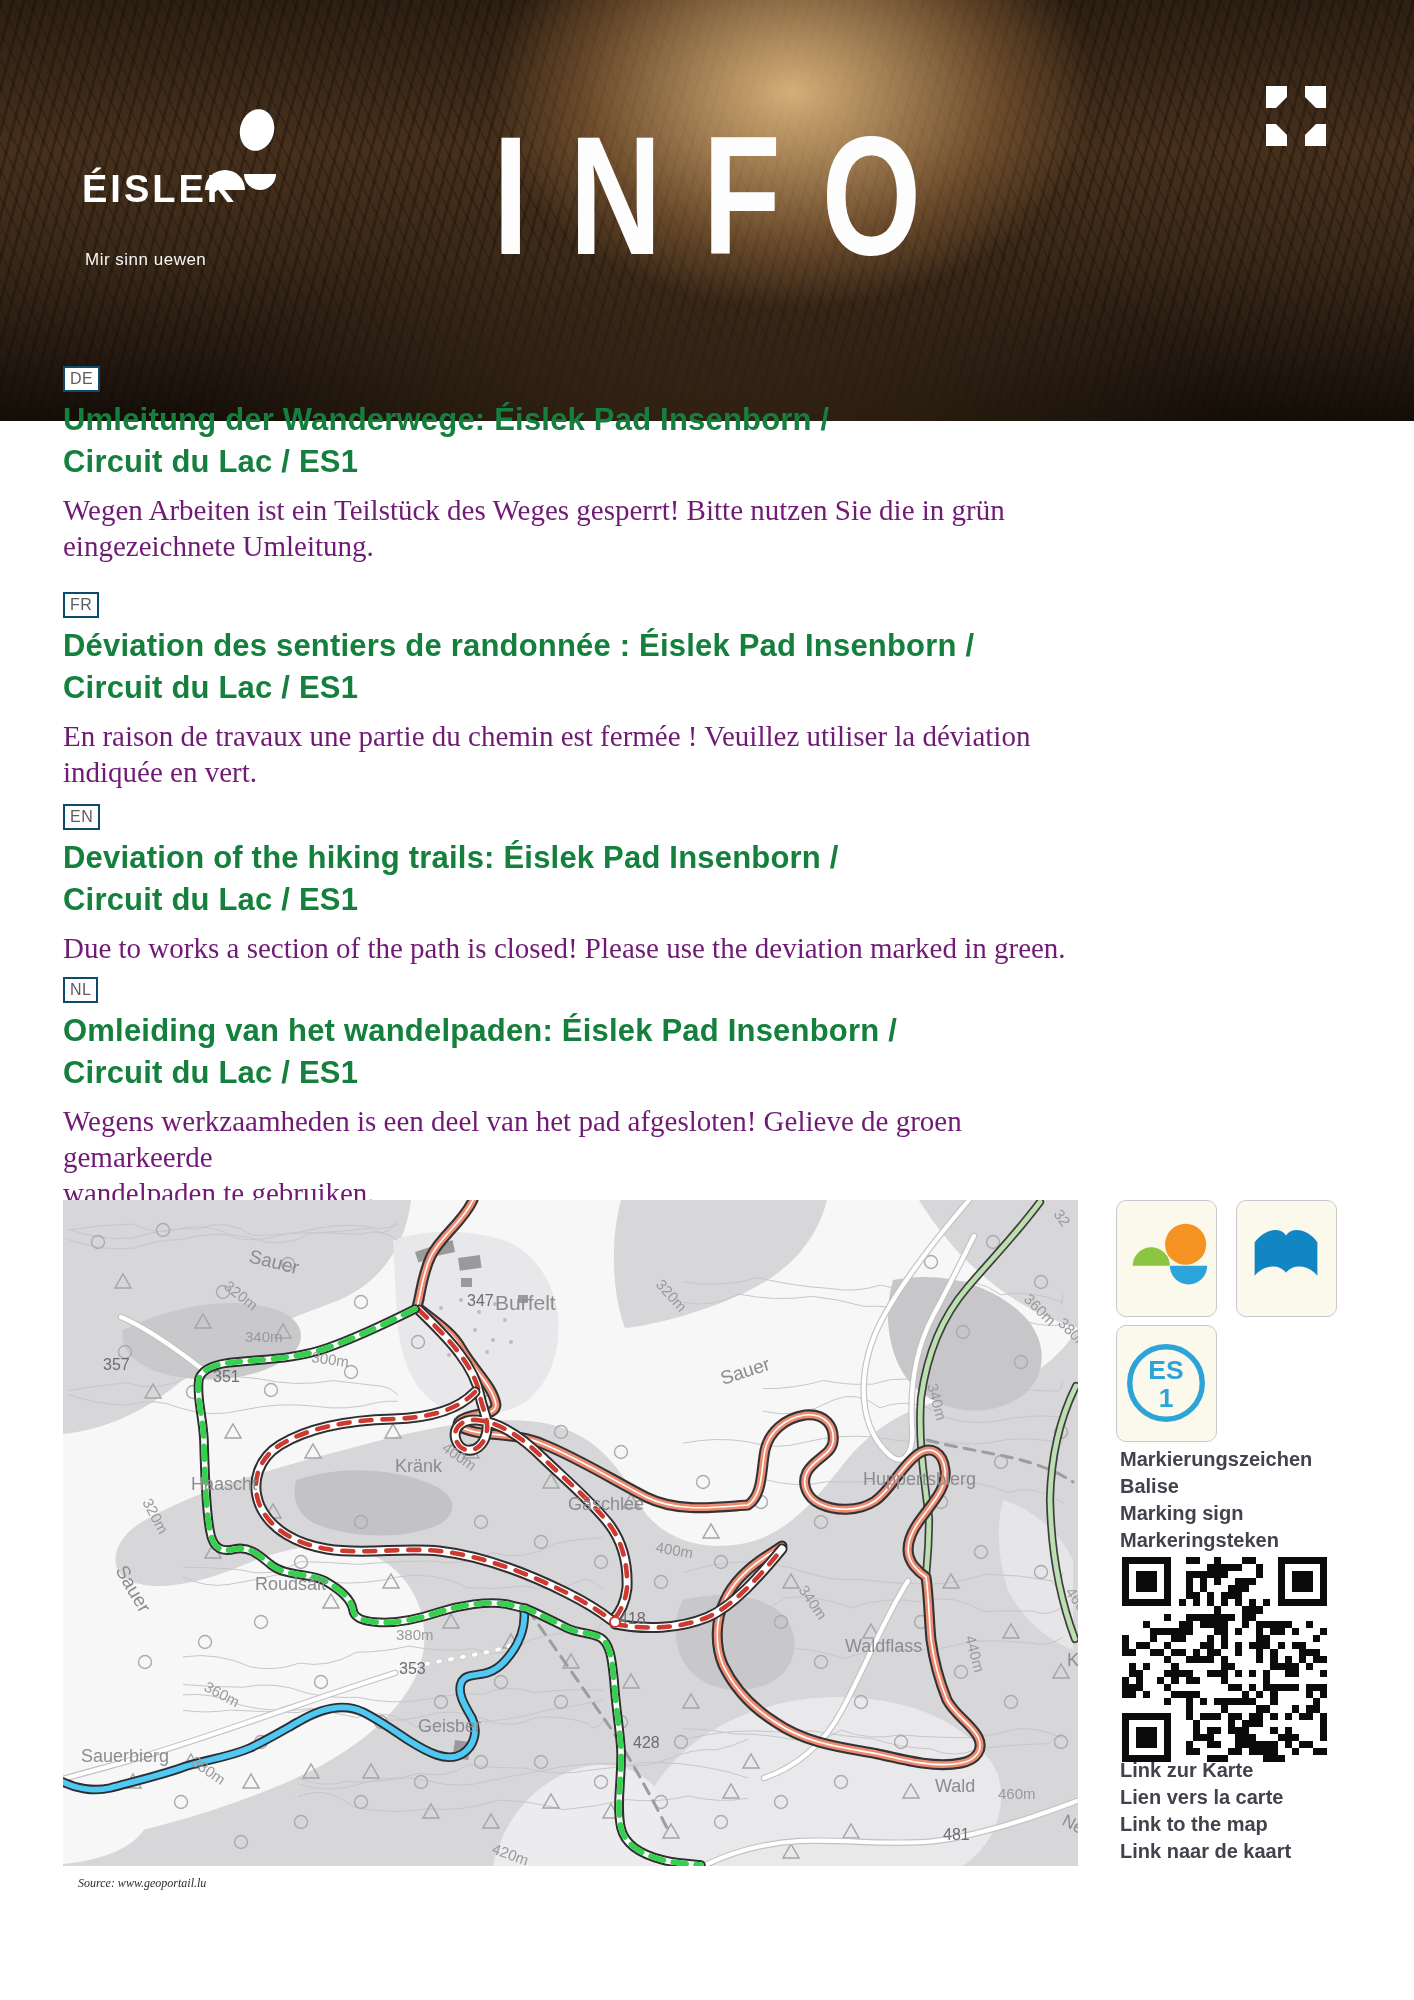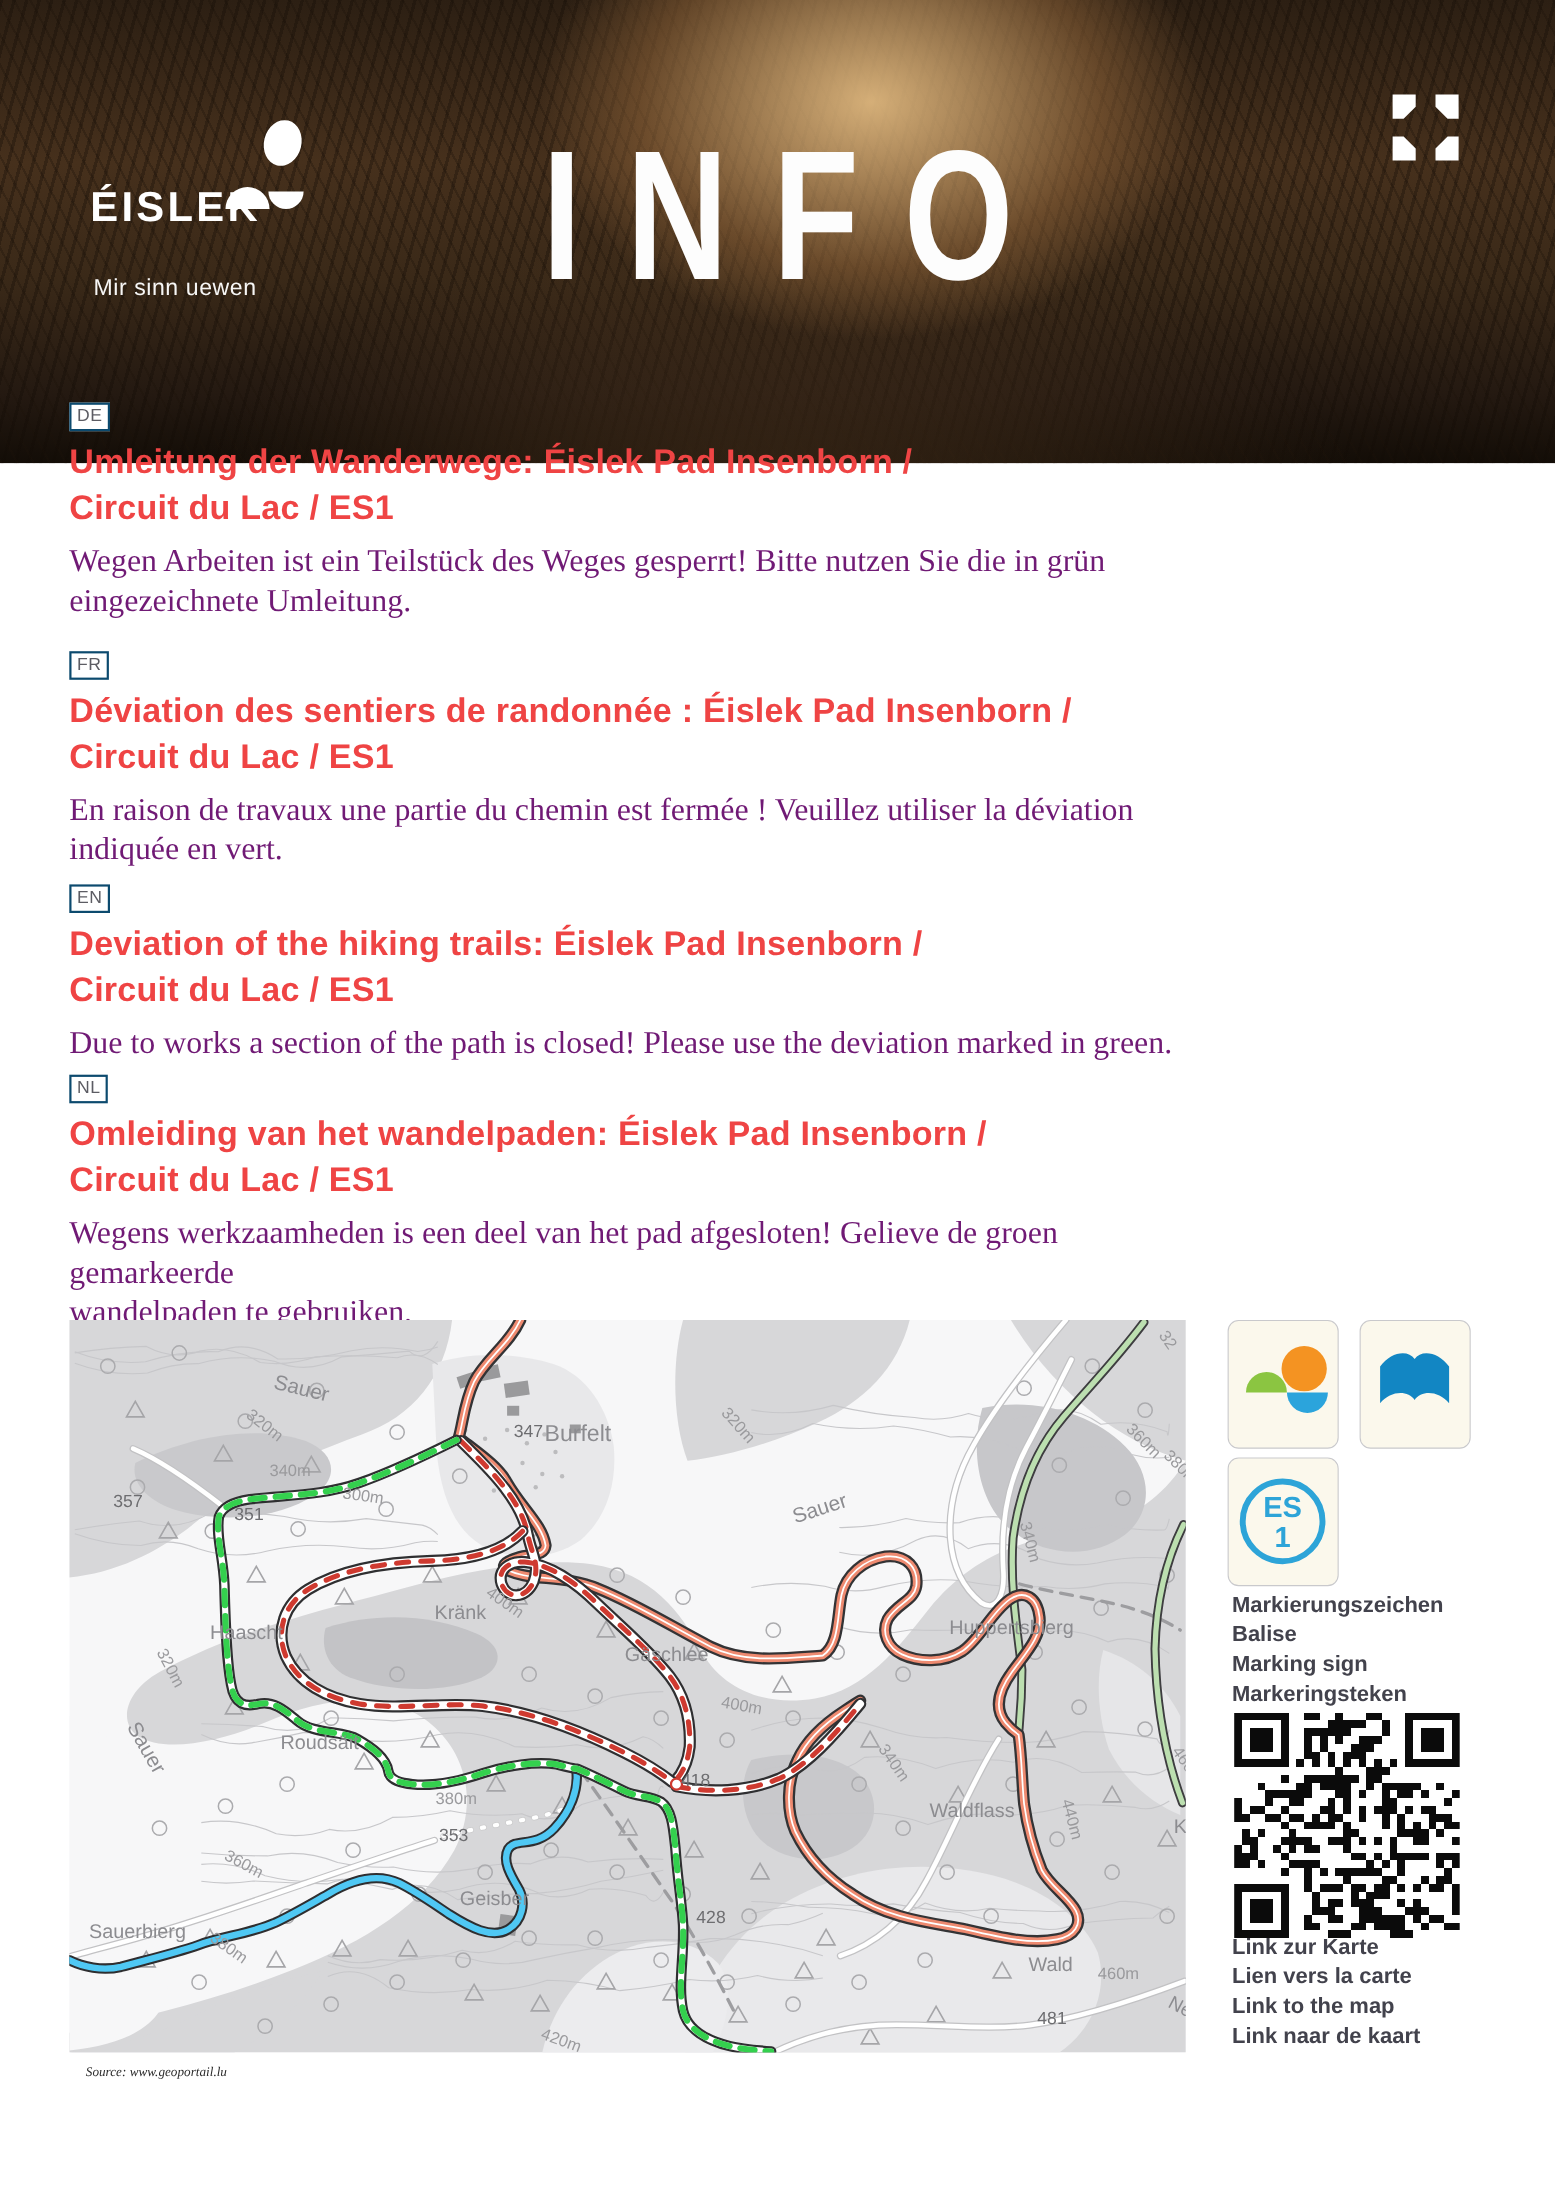--- a/index.html
+++ b/index.html
@@ -8,33 +8,33 @@
 
   
   .header{position:absolute;left:0;top:0;width:1414px;height:421px;overflow:hidden;
     background:
       radial-gradient(ellipse 420px 300px at 56% 22%, rgba(226,186,128,.92), rgba(150,105,60,.5) 50%, rgba(60,40,22,0) 72%),
       radial-gradient(ellipse 900px 520px at 50% 125%, rgba(96,66,38,.55), rgba(0,0,0,0) 62%),
       repeating-linear-gradient(105deg, rgba(18,11,5,.32) 0 3px, rgba(0,0,0,0) 3px 11px),
       repeating-linear-gradient(62deg, rgba(28,18,9,.30) 0 2px, rgba(0,0,0,0) 2px 13px),
       linear-gradient(180deg,#2c1f13 0%,#46301c 35%,#3a2918 60%,#241911 85%,#130d07 100%);}
   .brand-name{position:absolute;left:82px;top:168px;color:#fff;font-size:38px;font-weight:700;letter-spacing:3px}
-  .brand-tagline{position:absolute;left:85px;top:250px;color:#fff;font-size:21px;font-weight:400;letter-spacing:.5px;opacity:.96}
+  .brand-tagline{position:absolute;left:85px;top:250px;color:#fff;font-size:17px;font-weight:400;letter-spacing:.5px;opacity:.96}
   .brand-mark{position:absolute;left:198px;top:104px}
   .info-title{position:absolute;left:0;top:112px;width:100%;text-align:center;color:#fdfdfd;
      font-size:168px;font-weight:700;letter-spacing:54px;text-indent:54px;line-height:1;
      transform:scaleX(.76);transform-origin:50% 50%}
   .x-icon{position:absolute;left:1264px;top:84px}
 
   
   .sec{position:absolute;left:63px;width:1010px}
   .sec.de{top:366px}.sec.fr{top:592px}.sec.en{top:804px}.sec.nl{top:977px}
   .lang-badge{display:inline-block;border:2px solid #0c4a6e;color:#5c5c63;font-size:16px;
     letter-spacing:.5px;padding:2px 5px;line-height:1.15;background:#fff}
-  .sec-heading{margin-top:7px;font-size:31px;font-weight:800;color:#ef4444;line-height:42px;letter-spacing:.2px}
+  .sec-heading{margin-top:7px;font-size:31px;font-weight:800;color:#15803d;line-height:42px;letter-spacing:.2px}
   .sec-body{margin-top:9px;font-family:Liberation Serif, serif;font-size:29px;
     line-height:36px;color:#701a75}
 
   
   .map-wrap{position:absolute;left:63px;top:1200px;width:1015px;height:666px}
   .map-source{position:absolute;left:78px;top:1876px;font-family:"Liberation Serif",serif;
     font-style:italic;font-size:12px;color:#2b2b2b}
 
   
   .sq-icon{position:absolute;width:101px;height:117px;background:#fbf8ec;border:1.5px solid #c9c9cc;

